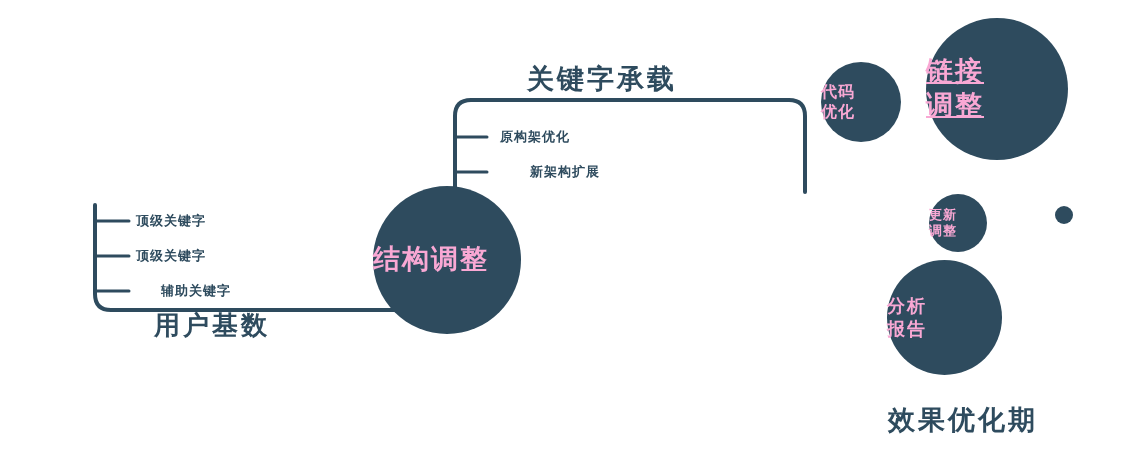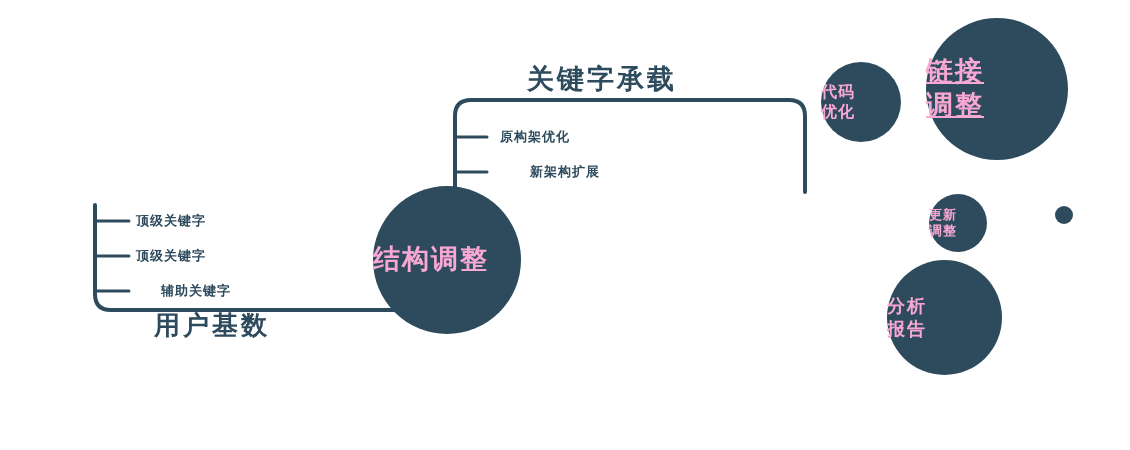--- a/index.html
+++ b/index.html
@@ -123,20 +123,21 @@
 
   <div class="node node-report">
     <span>分析</span>
     <span>报告</span>
   </div>
 
   <div class="edge-label label-user-base">用户基数</div>
 
   <div class="edge-label label-keyword-bearing">关键字承载</div>
 
+  <div class="edge-label label-effect-period">效果优化期</div>
 
   <div class="branch-label bl-1">顶级关键字</div>
   <div class="branch-label bl-2">顶级关键字</div>
   <div class="branch-label bl-3">辅助关键字</div>
 
   <div class="branch-label bm-1">原构架优化</div>
   <div class="branch-label bm-2">新架构扩展</div>
 
 </div>
 

